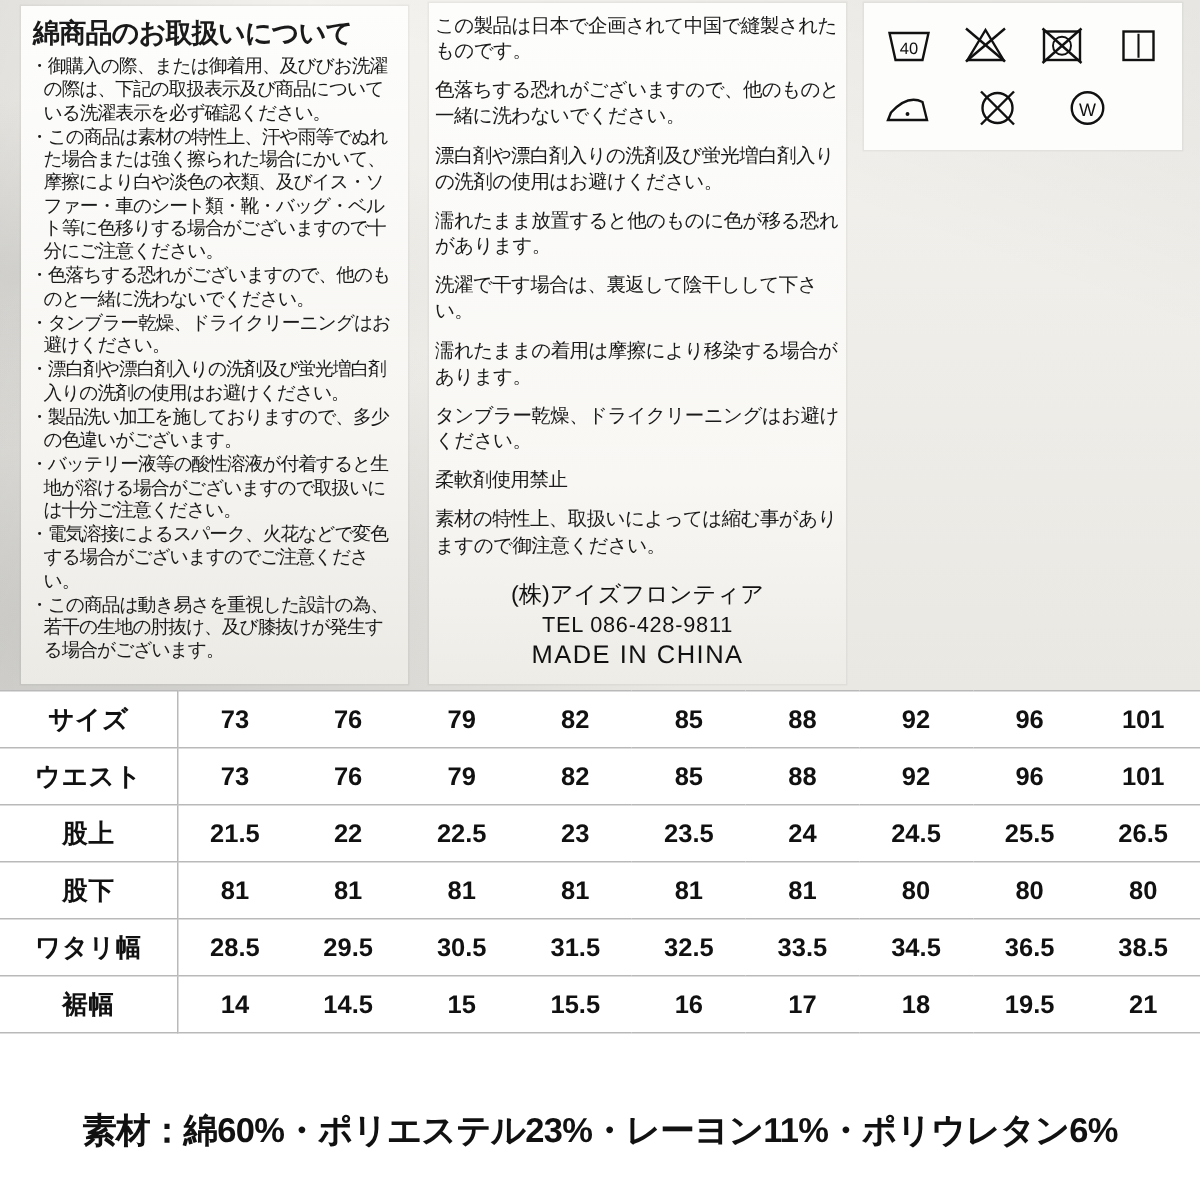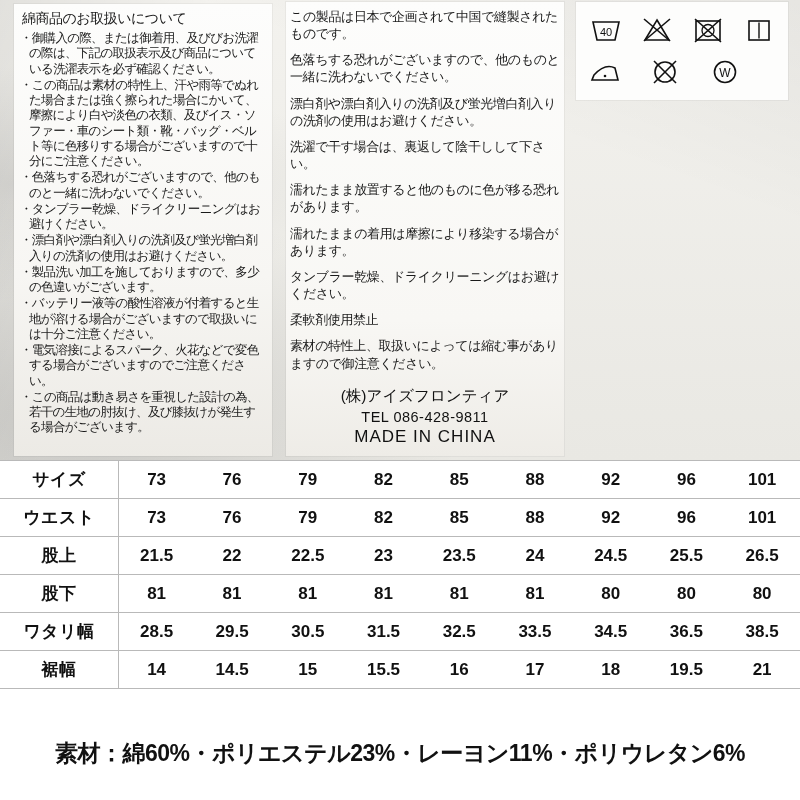--- a/index.html
+++ b/index.html
@@ -53,22 +53,22 @@
   .panel-left {
     left: 14px;
     top: 4px;
     width: 258px;
     height: 452px;
     background: linear-gradient(180deg,#fdfdfc 0%, #f7f6f3 60%, #eceae5 100%);
     padding: 4px 6px 0 6px;
     box-sizing: border-box;
   }
   .panel-left .title {
-    font-size: 14px;
-    font-weight: normal;
+    font-size: 18px;
+    font-weight: bold;
     letter-spacing: -0.5px;
     margin: 2px 0 3px 2px;
     color: #1a1a1a;
   }
   .panel-left ul {
     list-style: none;
     margin: 0;
     padding: 0;
   }
   .panel-left li {
@@ -225,22 +225,22 @@
         <li>バッテリー液等の酸性溶液が付着すると生地が溶ける場合がございますので取扱いには十分ご注意ください。</li>
         <li>電気溶接によるスパーク、火花などで変色する場合がございますのでご注意ください。</li>
         <li>この商品は動き易さを重視した設計の為、若干の生地の肘抜け、及び膝抜けが発生する場合がございます。</li>
       </ul>
     </div>
 
     <div class="label-panel panel-mid">
       <p>この製品は日本で企画されて中国で縫製されたものです。</p>
       <p>色落ちする恐れがございますので、他のものと一緒に洗わないでください。</p>
       <p>漂白剤や漂白剤入りの洗剤及び蛍光増白剤入りの洗剤の使用はお避けください。</p>
+      <p>濡れたまま放置すると他のものに色が移る恐れがあります。</p>
       <p>洗濯で干す場合は、裏返して陰干しして下さい。</p>
-      <p>濡れたまま放置すると他のものに色が移る恐れがあります。</p>
       <p>濡れたままの着用は摩擦により移染する場合があります。</p>
       <p>タンブラー乾燥、ドライクリーニングはお避けください。</p>
       <p>柔軟剤使用禁止</p>
       <p>素材の特性上、取扱いによっては縮む事がありますので御注意ください。</p>
 
       <div class="maker">
         <div class="m2">(株)アイズフロンティア</div>
         <div class="m3">TEL 086-428-9811</div>
         <div class="m4">MADE IN CHINA</div>
 

